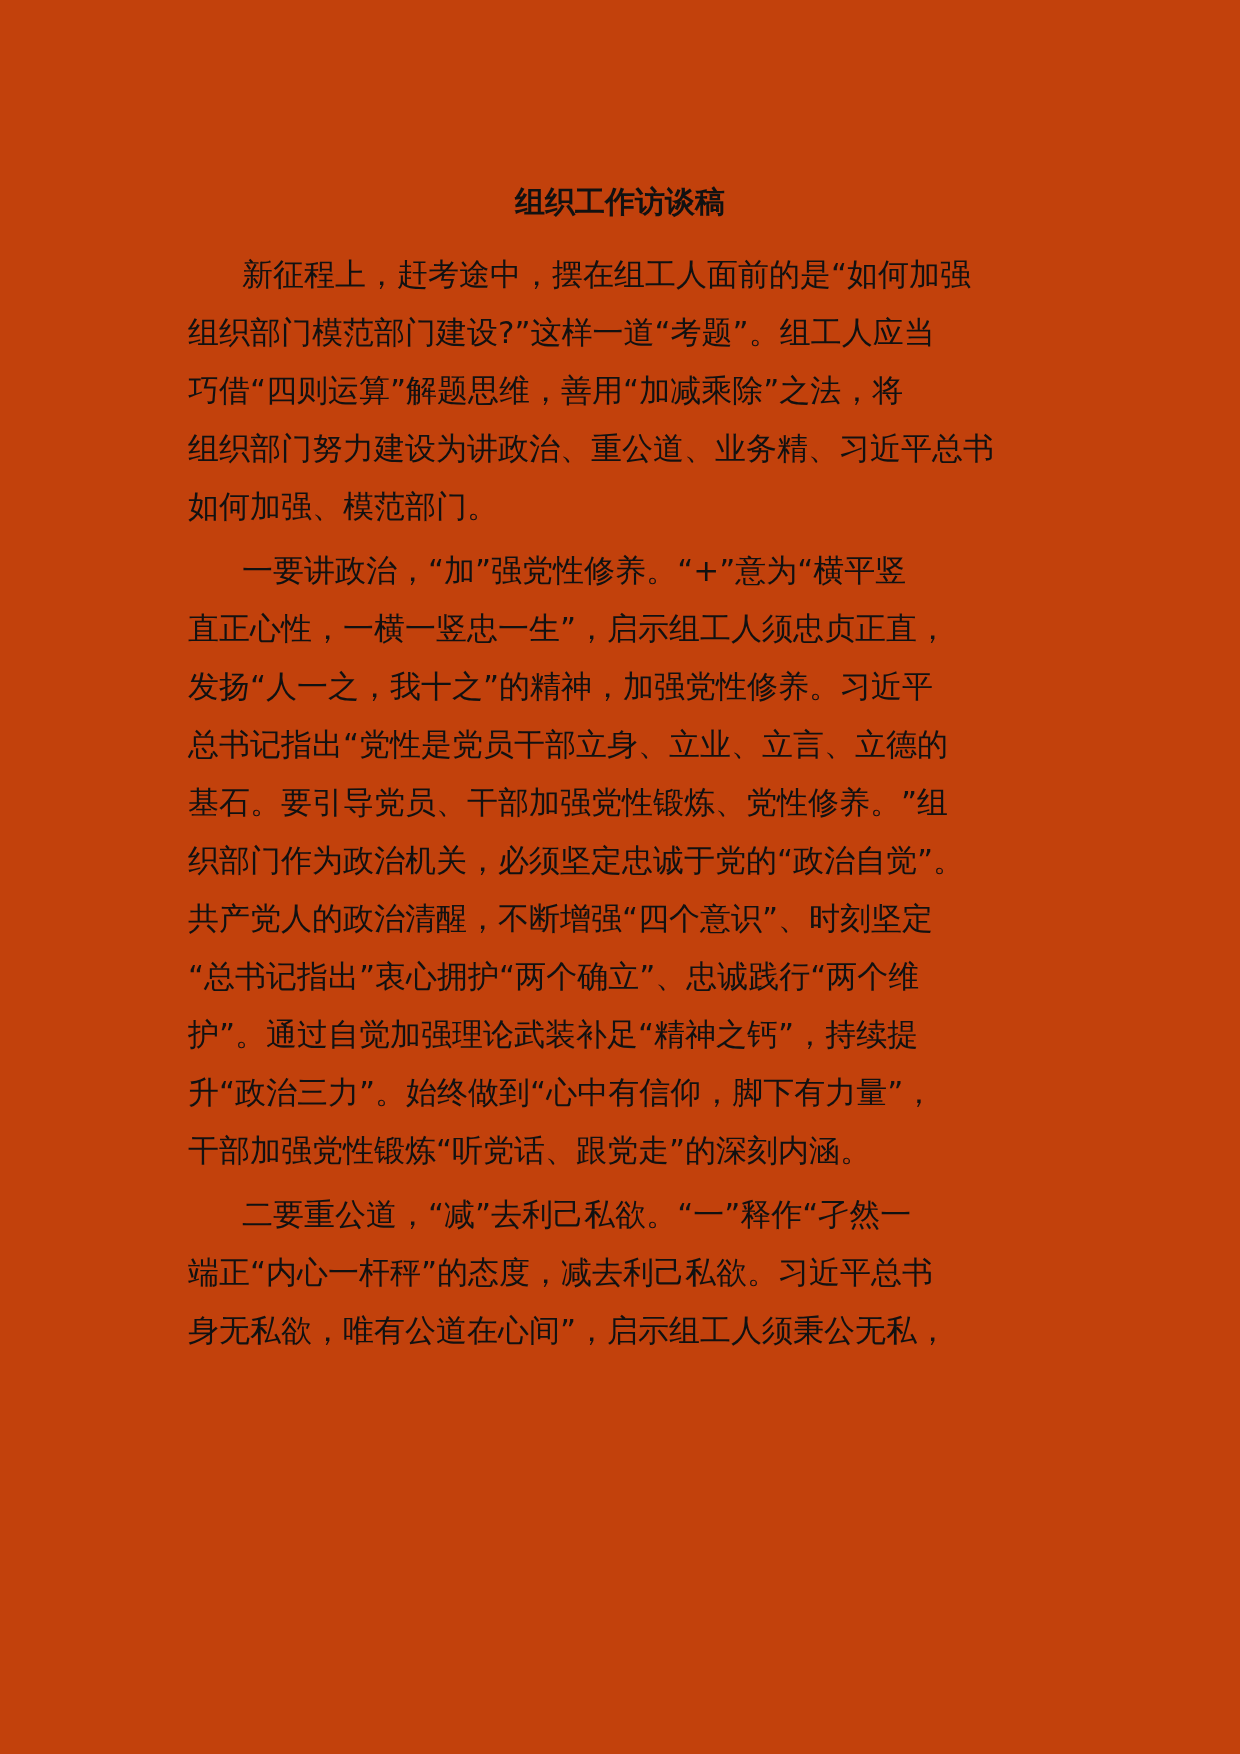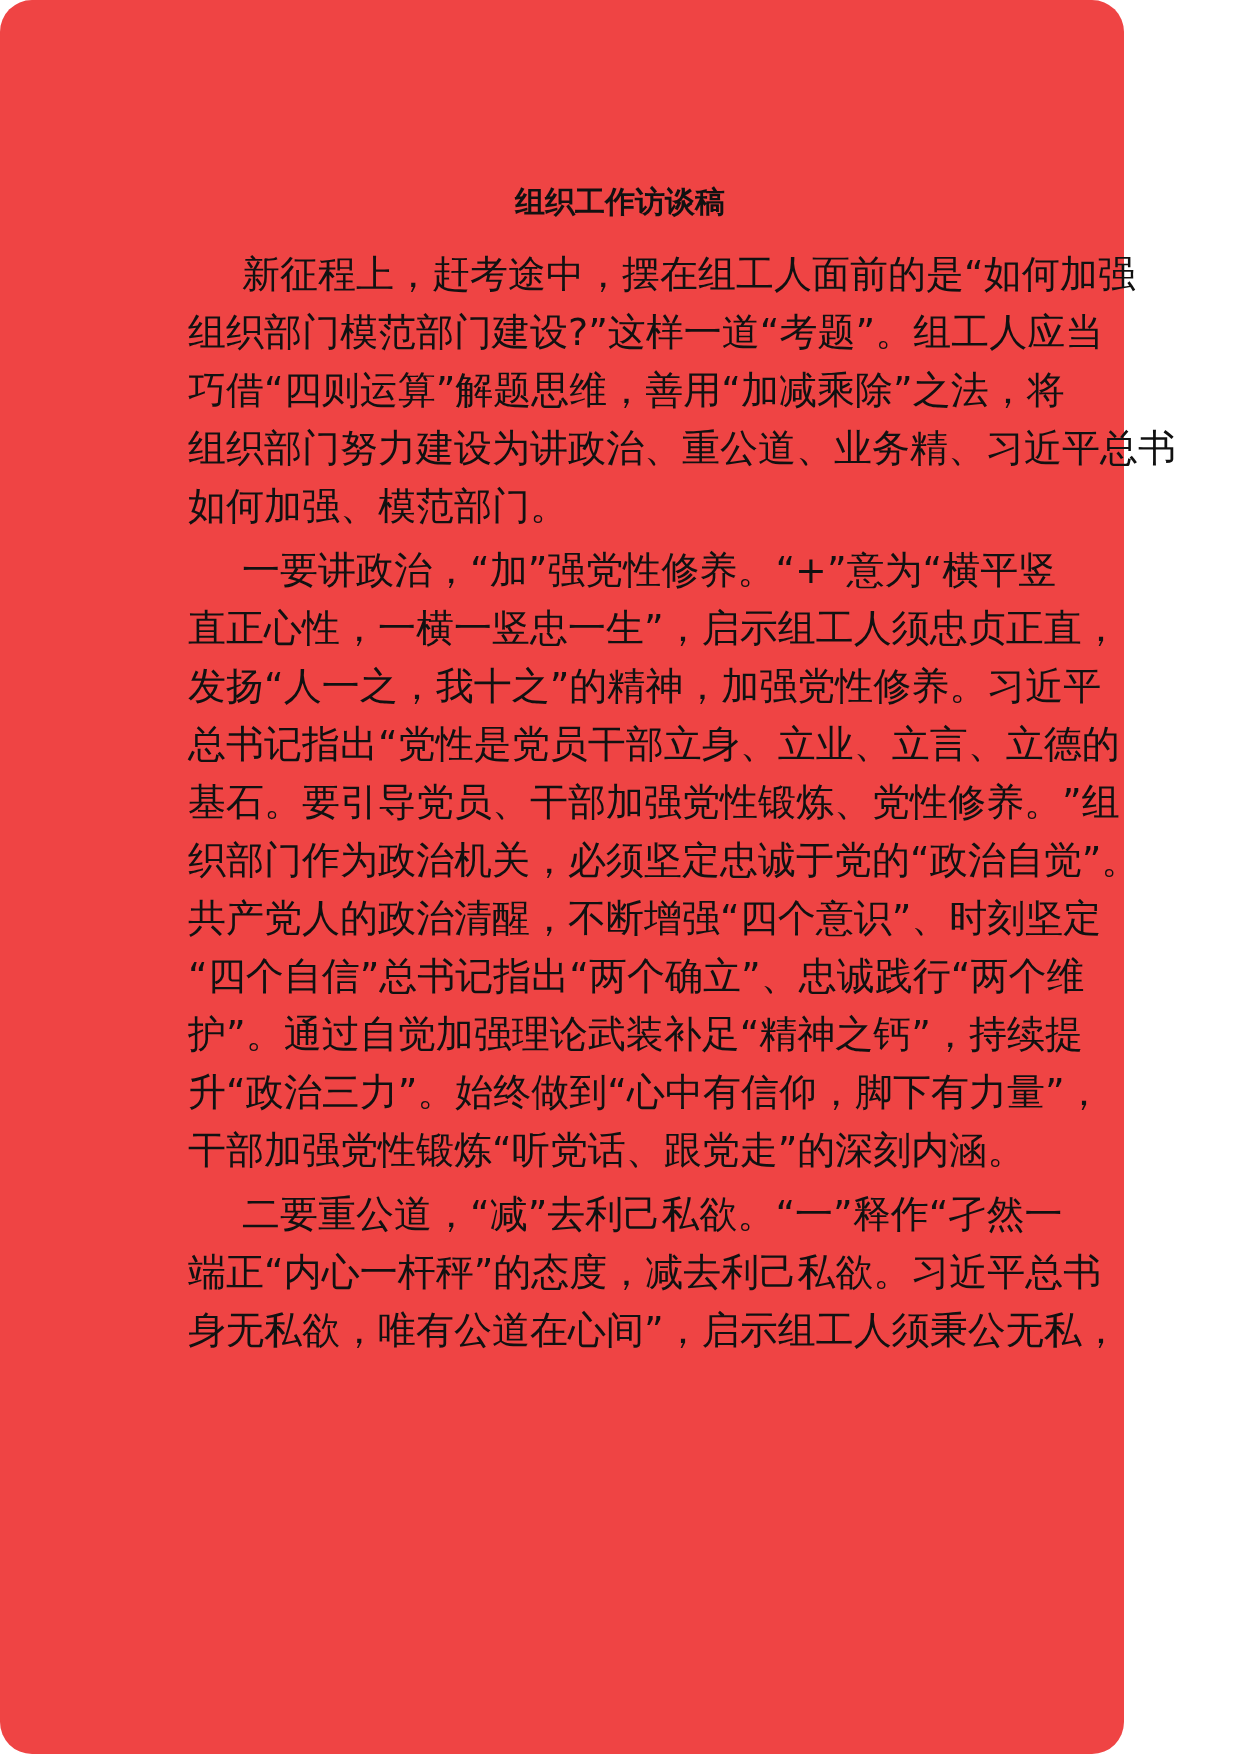--- a/index.html
+++ b/index.html
@@ -12,24 +12,23 @@
       height: 1754px;
       position: relative;
       overflow: hidden;
       font-family: "DejaVu Sans", "Liberation Sans", sans-serif;
       color: #111111;
     }
     .page {
       position: absolute;
       left: 0;
       top: 0;
-      width: 1124px;
+      width: 1240px;
       height: 1754px;
-      background: #ef4444;
-      border-radius: 32px;
+      background: #c2410c;
     }
     .title {
       position: absolute;
       top: 180px;
       left: 0;
       width: 1240px;
       text-align: center;
       font-size: 30px;
       font-weight: bold;
       line-height: 44px;
@@ -41,21 +40,21 @@
       top: 245px;
       width: 880px;
     }
     .para {
       margin: 0;
     }
     .line {
       display: block;
       height: 58px;
       line-height: 58px;
-      font-size: 38px;
+      font-size: 31px;
       white-space: nowrap;
       letter-spacing: 0px;
     }
     .indent {
       padding-left: 54px;
     }
     .bold {
       font-weight: normal;
     }
     .para + .para {
@@ -79,21 +78,21 @@
     </div>
 
     <div class="para">
       <span class="line indent"><span class="bold">一要讲政治，“加”强党性修养。</span><span>“+”意为“横平竖</span></span>
       <span class="line">直正心性，一横一竖忠一生”，启示组工人须忠贞正直，</span>
       <span class="line">发扬“人一之，我十之”的精神，加强党性修养。习近平</span>
       <span class="line">总书记指出“党性是党员干部立身、立业、立言、立德的</span>
       <span class="line">基石。要引导党员、干部加强党性锻炼、党性修养。”组</span>
       <span class="line">织部门作为政治机关，必须坚定忠诚于党的“政治自觉”。</span>
       <span class="line">共产党人的政治清醒，不断增强“四个意识”、时刻坚定</span>
-      <span class="line">“四个自信”总书记指出“两个确立”、忠诚践行“两个维</span>
+      <span class="line">“总书记指出”衷心拥护“两个确立”、忠诚践行“两个维</span>
       <span class="line">护”。通过自觉加强理论武装补足“精神之钙”，持续提</span>
       <span class="line">升“政治三力”。始终做到“心中有信仰，脚下有力量”，</span>
       <span class="line">干部加强党性锻炼“听党话、跟党走”的深刻内涵。</span>
     </div>
 
     <div class="para">
       <span class="line indent"><span class="bold">二要重公道，“减”去利己私欲。</span><span>“一”释作“孑然一</span></span>
       <span class="line">端正“内心一杆秤”的态度，减去利己私欲。习近平总书</span>
       <span class="line">身无私欲，唯有公道在心间”，启示组工人须秉公无私，</span>
     </div>

